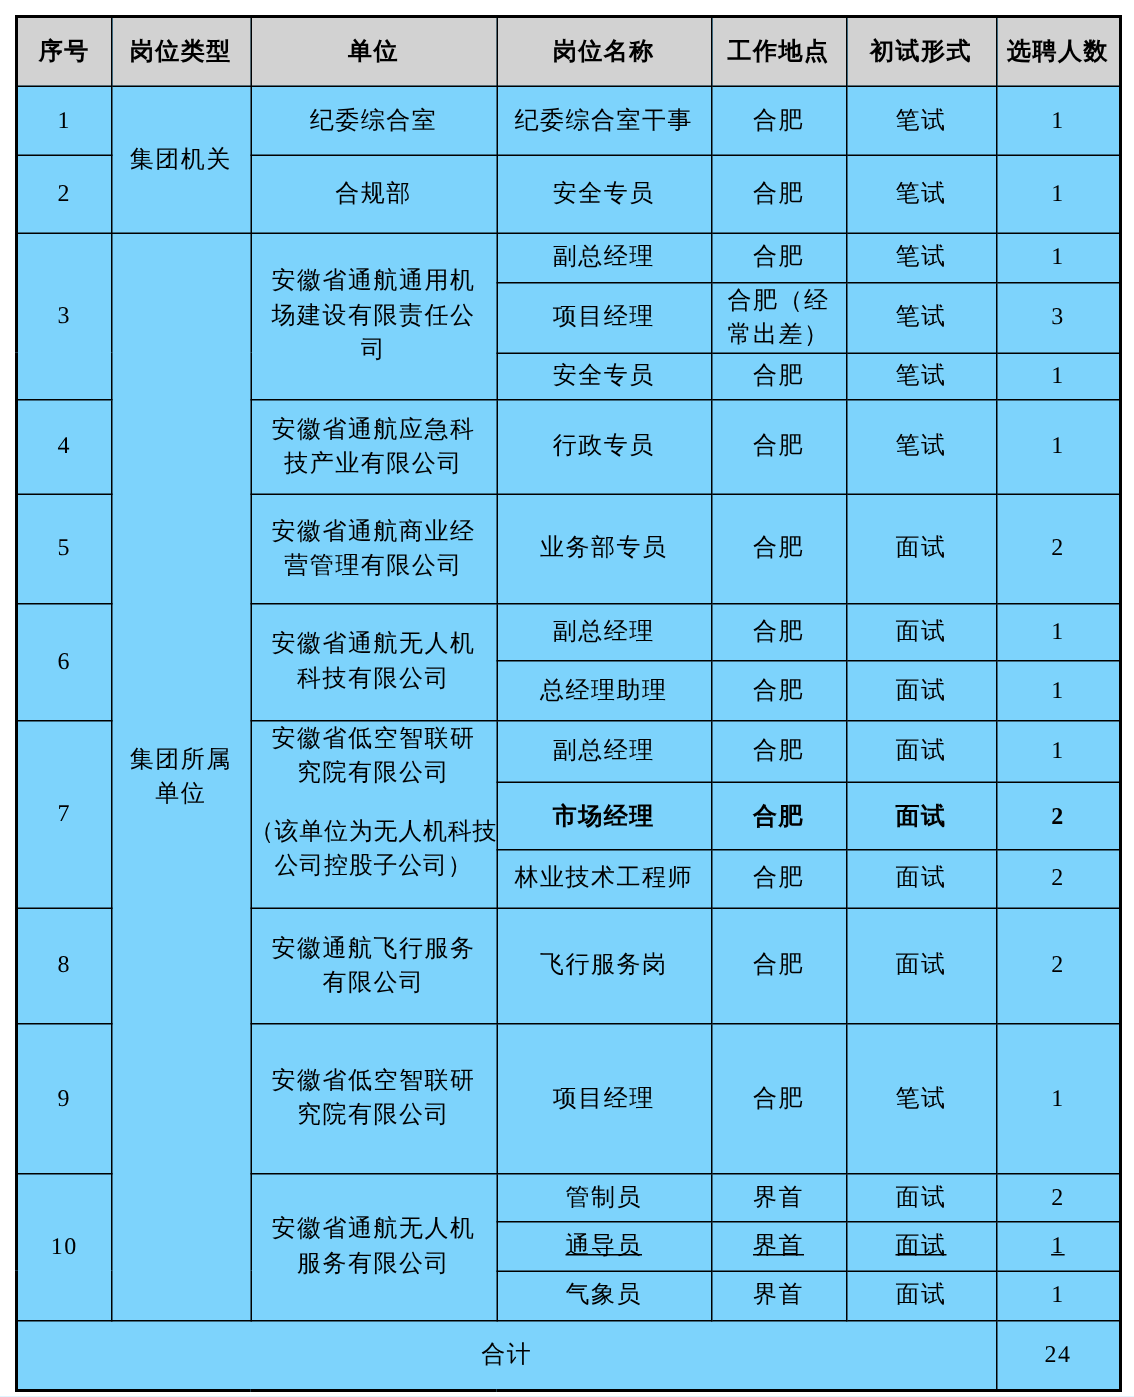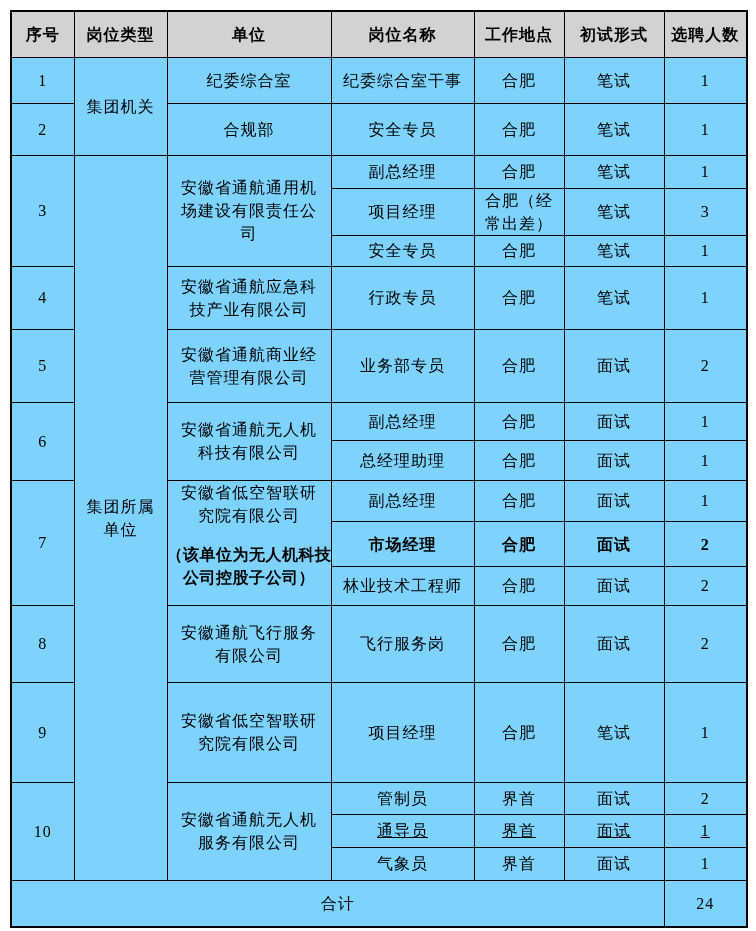--- a/index.html
+++ b/index.html
@@ -37,21 +37,21 @@
   table.positions th {
     background: #d2d2d2;
     font-family: "Liberation Sans", "DejaVu Sans", sans-serif;
     font-weight: bold;
     padding: 0 2px;
     font-size: 16px;
   }
   .unit-note {
     display: block;
     font-family: "Liberation Sans", "DejaVu Sans", sans-serif;
-    font-weight: bold;
+    font-weight: normal;
     margin: 16px -10px;
     letter-spacing: 0.5px;
   }
   td.cell-seq, td.cell-count {
     letter-spacing: 0;
   }
   tr.footer-row td {
     height: 45px;
   }
 </style>

